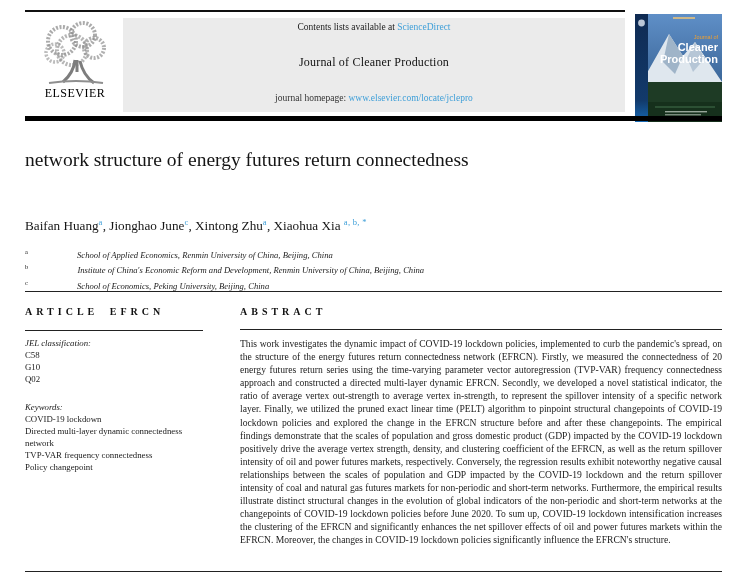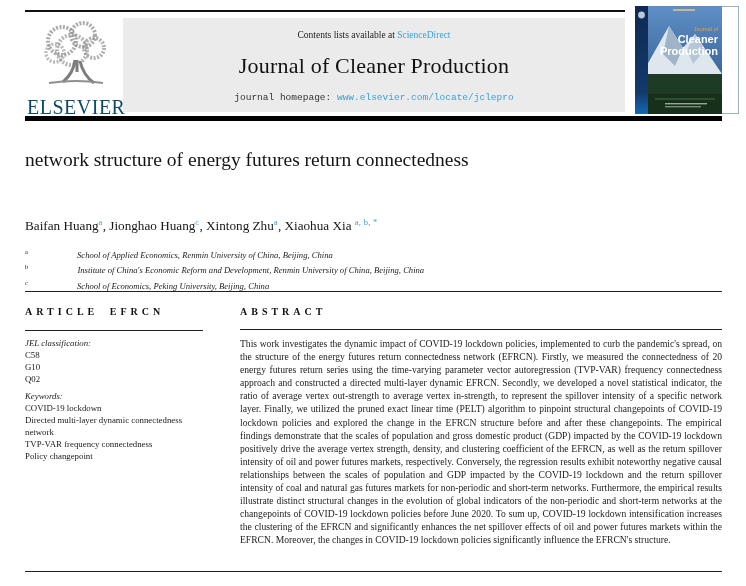--- a/index.html
+++ b/index.html
@@ -7,32 +7,32 @@
        font-family:"Liberation Serif",serif;color:#1a1a1a;
        -webkit-font-smoothing:antialiased;}
   .abs{position:absolute;}
 
   
   .rule-top{left:25px;top:10px;width:600px;height:2px;background:#111;}
   .bar-thick{left:25px;top:116px;width:697px;height:5px;background:#000;}
 
   .logo-block{left:27px;top:20px;width:96px;text-align:center;}
   .logo-block svg{display:block;margin:0 auto;}
-  .elsevier-word{font-family:"Liberation Serif",serif;font-size:20px;
-      color:#0c4a6e;letter-spacing:.5px;margin-top:10px;}
+  .elsevier-word{font-family:"Liberation Serif",serif;font-size:12px;
+      color:#000000;letter-spacing:.5px;margin-top:0;}
 
   .header-box{left:123px;top:18px;width:502px;height:94px;background:#ebebeb;
       display:flex;flex-direction:column;align-items:center;
-      justify-content:space-between;padding:12px 0 9px 0;box-sizing:border-box;}
+      justify-content:space-between;padding:4px 0 9px 0;box-sizing:border-box;}
   .contents-line{font-size:9.5px;color:#222;}
-  .journal-title{font-size:22px;color:#111;letter-spacing:.2px;}
-  .homepage-line{font-family:Liberation Mono, monospace;font-size:9.5px;color:#333;text-align:right;}
+  .journal-title{font-size:12px;color:#111;letter-spacing:.2px;}
+  .homepage-line{font-family:Liberation Serif, serif;font-size:9.5px;color:#333;text-align:right;}
   .link{color:#3f9fd8;text-decoration:none;cursor:pointer;}
 
-  .cover{left:635px;top:6px;width:104px;height:108px;box-shadow:0 0 0 1px #9ab0c6 inset;}
+  .cover{left:635px;top:14px;width:87px;height:108px;box-shadow:0 0 0 1px #9ab0c6 inset;}
 
   
   .paper-title{left:25px;top:147px;width:640px;font-size:19.5px;
       line-height:26.5px;color:#151515;}
   .paper-title span{display:block;}
 
   .authors{left:25px;top:217px;font-size:13.2px;color:#151515;}
   .sup{font-size:8.5px;vertical-align:super;color:#3f9fd8;letter-spacing:.3px;}
 
   .affils{left:25px;top:246px;font-size:8.6px;line-height:12.6px;color:#222;}
@@ -43,21 +43,21 @@
   .rule-bottom{left:25px;top:571px;width:697px;height:1px;background:#222;}
 
   
   .info-col{left:25px;top:306px;width:178px;font-size:8.8px;line-height:12px;}
   .abs-col{left:240px;top:306px;width:482px;}
   .col-heading{font-weight:bold;font-size:10px;letter-spacing:4px;word-spacing:5px;
       color:#111;padding-bottom:12px;border-bottom:1.2px solid #222;}
   .info-row{padding:7px 0 8px 0;border-bottom:1.2px solid #222;}
   .info-label{font-style:italic;margin-top:6px;}
   .info-item{margin:0;}
-  .kw-label{font-style:italic;margin-top:5px;}
+  .kw-label{font-style:italic;margin-top:16px;}
   .abstract-text{margin-top:7px;font-size:9.6px;line-height:13.1px;
       text-align:justify;color:#1c1c1c;}
 </style>
 </head>
 <body>
 
 <div class="abs rule-top"></div>
 
 <div class="abs logo-block">
   <svg width="88" height="66" viewBox="0 0 88 66">
@@ -111,21 +111,21 @@
   </svg>
 </div>
 
 <div class="abs bar-thick"></div>
 
 <h1 class="abs paper-title" style="margin:0;font-weight:normal;">
   <span>network structure of energy futures return connectedness</span>
 </h1>
 
 <div class="abs authors">
-  <span><span>Baifan Huang</span><span class="sup">a</span><span>, </span></span><span><span>Jionghao Huang</span><span class="sup">c</span><span>, </span></span><span><span>Xintong Zhu</span><span class="sup">a</span><span>, </span></span><span><span>Xiaohua Xia</span> <span class="sup">a, b, *</span></span>
+  <span><span>Baifan Huang</span><span class="sup">a</span><span>, </span></span><span><span>Jionghao June</span><span class="sup">c</span><span>, </span></span><span><span>Xintong Zhu</span><span class="sup">a</span><span>, </span></span><span><span>Xiaohua Xia</span> <span class="sup">a, b, *</span></span>
 </div>
 
 <div class="abs affils">
   <div><span class="affil-sup">a</span> <span class="affil-text">School of Applied Economics, Renmin University of China, Beijing, China</span></div>
   <div><span class="affil-sup">b</span> <span class="affil-text">Institute of China's Economic Reform and Development, Renmin University of China, Beijing, China</span></div>
   <div><span class="affil-sup">c</span> <span class="affil-text">School of Economics, Peking University, Beijing, China</span></div>
 </div>
 
 <div class="abs rule-mid"></div>
 

